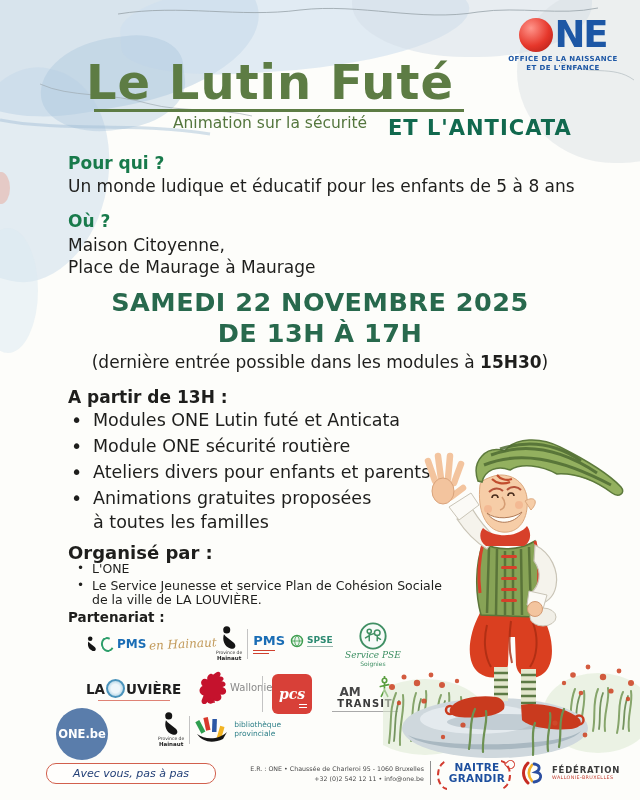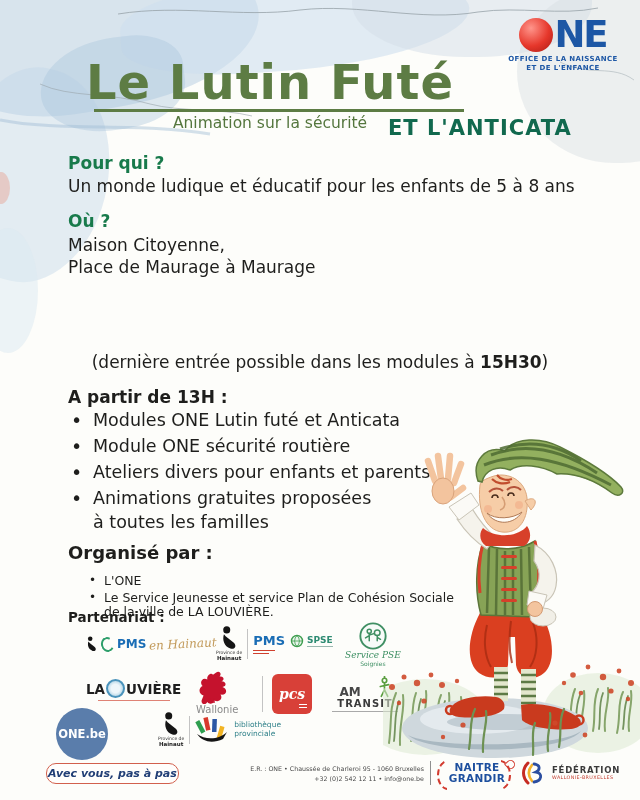--- a/index.html
+++ b/index.html
@@ -33,21 +33,21 @@
   .body-text{font-size:17px;color:#1e1e1c;}
   .date-block{left:0;top:287px;width:640px;text-align:center;font-size:25.5px;font-weight:bold;
               color:#28694d;line-height:31px;letter-spacing:.5px;}
   .note{left:0;top:352px;width:640px;text-align:center;font-size:17px;}
   .prog-label{left:68px;top:387px;font-size:17px;font-weight:bold;}
   .prog-list{left:68px;top:408px;width:372px;list-style:none;margin:0;padding:0;}
   .prog-list li{position:relative;padding-left:25px;font-size:17.5px;line-height:24px;margin-bottom:2px;}
   .prog-list li::before{content:"•";position:absolute;left:3px;top:0;font-size:19px;}
   .pre{white-space:pre-line;}
   .org-label{left:68px;top:542px;font-size:18px;font-weight:bold;}
-  .org-list{left:70px;top:558px;width:400px;list-style:none;margin:16px;padding:0;}
+  .org-list{left:70px;top:558px;width:400px;list-style:none;margin:4px;padding:0;}
   .org-list li{position:relative;padding-left:18px;font-size:12.5px;line-height:14px;margin-bottom:3px;}
   .org-list li::before{content:"•";position:absolute;left:3px;top:-1px;font-size:12px;}
   .part-label{left:68px;top:609px;font-size:13.5px;font-weight:bold;}
   
   .vdiv{width:1px;background:#c3c3c3;}
   .bird-col{display:flex;flex-direction:column;align-items:center;line-height:1;}
   .bird-cap1{font-size:4.5px;color:#333;margin-top:1px;}
   .bird-cap2{font-size:5.5px;font-weight:bold;color:#222;}
   .pms-blue{font-size:13px;font-weight:bold;color:#1a6db5;}
   .redbar{height:1.5px;background:#d0402e;margin-top:1.5px;}
@@ -56,38 +56,38 @@
   .arc{width:9px;height:11px;border:2px solid #2e9e6b;border-right-color:transparent;border-radius:50%;transform:rotate(-18deg);}
   .l-phain{left:216px;top:626px;display:flex;align-items:center;gap:5px;}
   .l-spse{left:290px;top:634px;display:flex;align-items:center;gap:3px;}
   .spse-txt{font-size:9px;font-weight:bold;color:#2e8b72;border-bottom:.8px solid #9bb8b0;padding-bottom:1px;}
   .l-spe{left:345px;top:621px;display:flex;flex-direction:column;align-items:center;line-height:1.1;}
   .spe-t1{font-size:9px;color:#3d8f63;}
   .spe-t2{font-size:6px;color:#3d8f63;}
   .l-lalou{left:86px;top:679px;display:flex;flex-direction:column;align-items:center;}
   .lalou-row{display:flex;align-items:center;gap:1px;font-size:13.5px;font-weight:bold;color:#1f1f1f;}
   .lalou-circle{width:15px;height:15px;border-radius:50%;border:2.5px solid #4a93bb;background:radial-gradient(#eef6fa 40%, #8fc0da);}
-  .l-wal{left:196px;top:670px;display:flex;flex-direction:column;line-height:1;}
+  .l-wal{left:196px;top:670px;display:flex;flex-direction:row;align-items:center;line-height:1;}
   .wal-txt{font-size:10px;color:#8a8a8a;margin-top:1px;}
   .l-pcs{left:272px;top:674px;width:40px;height:40px;background:#d84038;border-radius:6px;position:absolute;
          display:flex;align-items:center;justify-content:center;}
   .pcs-txt{color:#fff;font-size:14px;font-weight:bold;font-style:italic;font-family:"DejaVu Serif",serif;}
   .pcs-bars{position:absolute;right:5px;bottom:6px;}
   .pcs-bars div{width:8px;height:1.3px;background:#fff;margin-top:1.5px;}
   .l-amo{left:332px;top:676px;display:flex;flex-direction:column;align-items:center;line-height:1;}
   .amo-row{display:flex;align-items:flex-end;gap:17px;font-size:12px;font-weight:bold;color:#474747;}
   .amo-tr{font-size:10px;font-weight:bold;color:#3a3a3a;letter-spacing:1px;margin-top:1px;}
   .amo-sub{width:66px;height:1px;background:#a9a9a9;margin-top:2px;}
   .one-be{left:56px;top:708px;width:52px;height:52px;border-radius:50%;background:#5a7dab;
           display:flex;align-items:center;justify-content:center;color:#fff;font-weight:bold;font-size:11.5px;}
   .l-bib{left:158px;top:712px;display:flex;align-items:center;gap:5px;}
   .bib-txt{font-size:7.5px;color:#2f8089;line-height:1.15;}
   
   .pill{left:46px;top:763px;border:1.5px solid #d2604d;border-radius:10px;background:#fffefc;
-        padding:3px 1px;font-size:11px;font-weight:bold;font-style:italic;color:#223f76;}
+        padding:3px 26px;font-size:11px;font-weight:normal;font-style:italic;color:#223f76;}
   .fineprint{left:250px;top:764px;width:174px;text-align:right;font-size:6.3px;line-height:1.55;color:#4a4a4a;}
   .fdiv{left:430px;top:761px;width:1px;height:24px;background:#8f8f8f;}
   .ng{left:437px;top:758px;width:80px;height:30px;display:flex;align-items:center;justify-content:center;}
   .ng-arcL,.ng-arcR{position:absolute;top:2px;width:18px;height:26px;border:2px dashed #d23a2e;border-radius:50%;}
   .ng-arcL{left:0;clip-path:inset(0 55% 0 0);}
   .ng-arcR{right:6px;clip-path:inset(0 0 0 55%);}
   .ng-text{text-align:center;font-size:10.5px;font-weight:bold;color:#1d4f9e;line-height:1.08;letter-spacing:.3px;}
   .ng-mark{position:absolute;right:2px;top:2px;width:7px;height:7px;border:1.6px solid #d23a2e;
            border-radius:50% 50% 50% 0;transform:rotate(45deg);}
   .fwb{left:520px;top:760px;display:flex;align-items:center;gap:8px;}
@@ -140,20 +140,24 @@
   <div class="abs title-underline"></div>
   <div class="abs subtitle">Animation sur la sécurité</div>
   <div class="abs anticata">ET L'ANTICATA</div>
 
   <div class="abs green-label" style="left:68px;top:153px">Pour qui ?</div>
   <div class="abs body-text" style="left:68px;top:176px">Un monde ludique et éducatif pour les enfants de 5 à 8 ans</div>
   <div class="abs green-label" style="left:68px;top:211px">Où ?</div>
   <div class="abs body-text" style="left:68px;top:235px">Maison Citoyenne,</div>
   <div class="abs body-text" style="left:68px;top:257px">Place de Maurage à Maurage</div>
 
+  <div class="abs date-block">
+    <div>SAMEDI 22 NOVEMBRE 2025</div>
+    <div>DE 13H À 17H</div>
+  </div>
   <div class="abs note">
     <span>(dernière entrée possible dans les modules à </span><b>15H30</b><span>)</span>
   </div>
 
   <div class="abs prog-label">A partir de 13H :</div>
   <ul class="abs prog-list">
     <li><span class="pre">Modules ONE Lutin futé et Anticata</span></li>
     <li><span class="pre">Module ONE sécurité routière</span></li>
     <li><span class="pre">Ateliers divers pour enfants et parents</span></li>
     <li><span class="pre">Animations gratuites proposées

